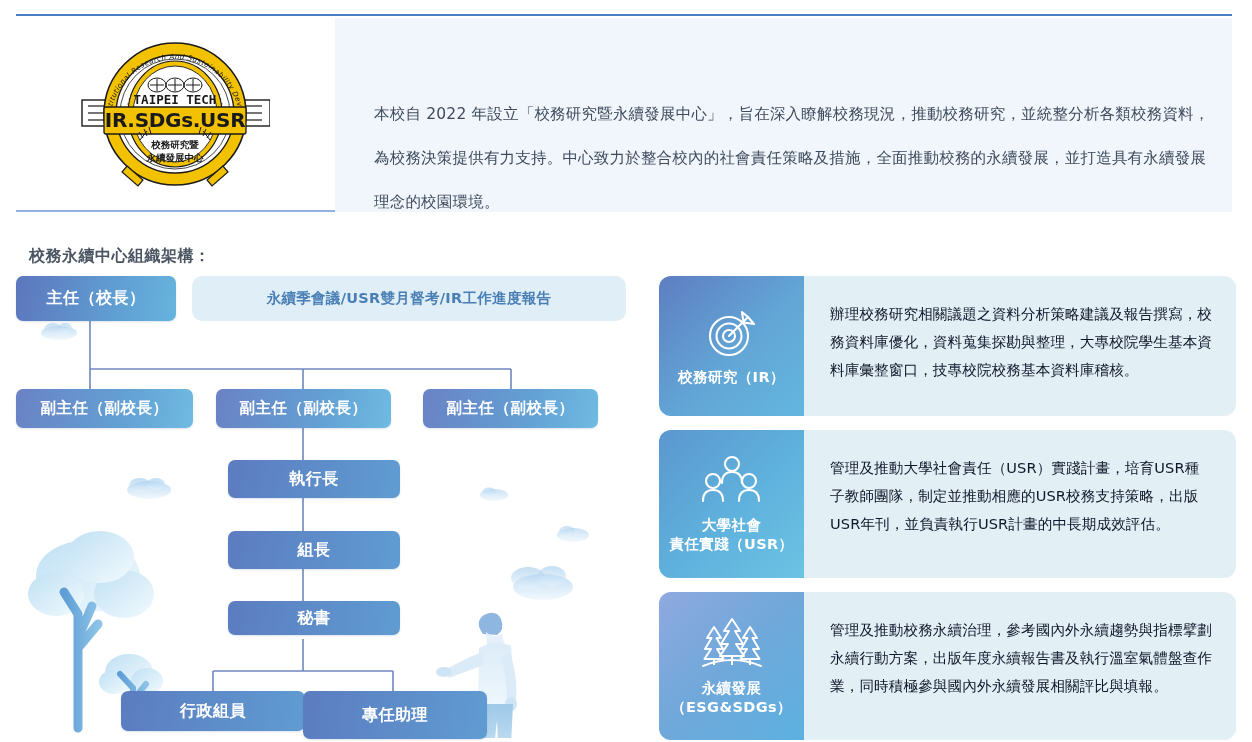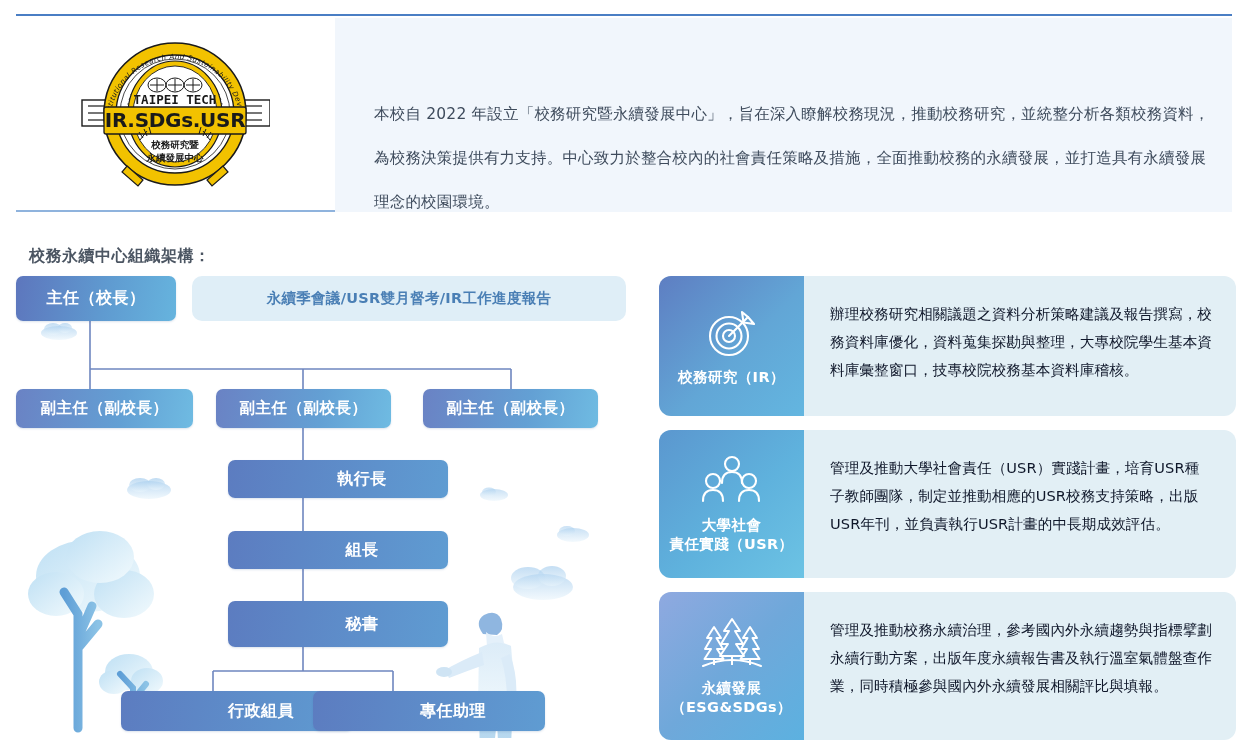--- a/index.html
+++ b/index.html
@@ -49,21 +49,21 @@
 
   .node{
     position:absolute;border-radius:7px;color:#fff;font-weight:bold;
     display:flex;align-items:center;justify-content:center;text-align:center;
     font-family:"DejaVu Sans","Liberation Sans",sans-serif;
     letter-spacing:.5px;
     box-shadow:0 1px 2px rgba(60,100,150,.18);
   }
   .grad-a{background:linear-gradient(100deg,#5d76bd 0%,#5f9ad0 55%,#66b4de 100%);}
   .grad-b{background:linear-gradient(100deg,#6a82c4 0%,#63a0d4 60%,#6fbbe2 100%);}
-  .grad-c{background:linear-gradient(100deg,#5c7cc0 0%,#5f9cd2 100%);padding-left:48px;}
+  .grad-c{background:linear-gradient(100deg,#5c7cc0 0%,#5f9cd2 100%);}
 
   .banner-note{
     position:absolute;left:176px;top:0px;width:434px;height:45px;
     background:#dfeef7;border-radius:10px;
     display:flex;align-items:center;justify-content:center;
     color:#4a7fb5;font-weight:bold;font-size:14.5px;letter-spacing:.3px;
     font-family:"DejaVu Sans","Liberation Sans",sans-serif;
   }
 
   
@@ -275,24 +275,24 @@
     <div class="banner-note">永續季會議/USR雙月督考/IR工作進度報告</div>
 
     <div class="node grad-a" style="left:0px;top:0px;width:160px;height:45px;font-size:16px;text-align:center;">主任（校長）</div>
 
     <div class="node grad-b" style="left:0px;top:113px;width:177px;height:39px;font-size:15.5px;">副主任（副校長）</div>
     <div class="node grad-b" style="left:200px;top:113px;width:175px;height:39px;font-size:15.5px;">副主任（副校長）</div>
     <div class="node grad-b" style="left:407px;top:113px;width:175px;height:39px;font-size:15.5px;">副主任（副校長）</div>
 
     <div class="node grad-c" style="left:212px;top:184px;width:172px;height:38px;font-size:16px;">執行長</div>
     <div class="node grad-c" style="left:212px;top:255px;width:172px;height:38px;font-size:16px;">組長</div>
-    <div class="node grad-c" style="left:212px;top:325px;width:172px;height:46px;font-size:16px;">秘書</div>
+    <div class="node grad-c" style="left:212px;top:325px;width:172px;height:34px;font-size:16px;">秘書</div>
 
     <div class="node grad-c" style="left:105px;top:415px;width:184px;height:40px;font-size:16px;">行政組員</div>
-    <div class="node grad-c" style="left:297px;top:415px;width:184px;height:40px;font-size:16px;">專任助理</div>
+    <div class="node grad-c" style="left:287px;top:415px;width:184px;height:48px;font-size:16px;">專任助理</div>
   </div>
 
   <div class="cards">
 
     <div class="card" style="height:140px;">
       <div class="card-icon ic-grad-1">
         <svg width="56" height="54" viewBox="0 0 56 54" fill="none" stroke="#ffffff" stroke-width="2.1">
           <circle cx="25" cy="31" r="19"></circle>
           <circle cx="25" cy="31" r="12.5"></circle>
           <circle cx="25" cy="31" r="6"></circle>

